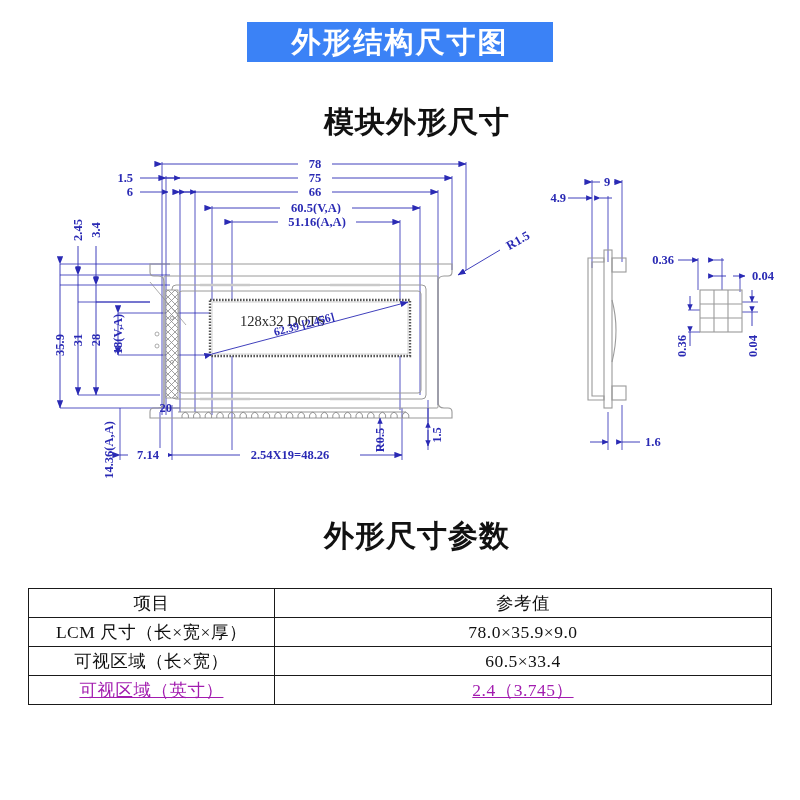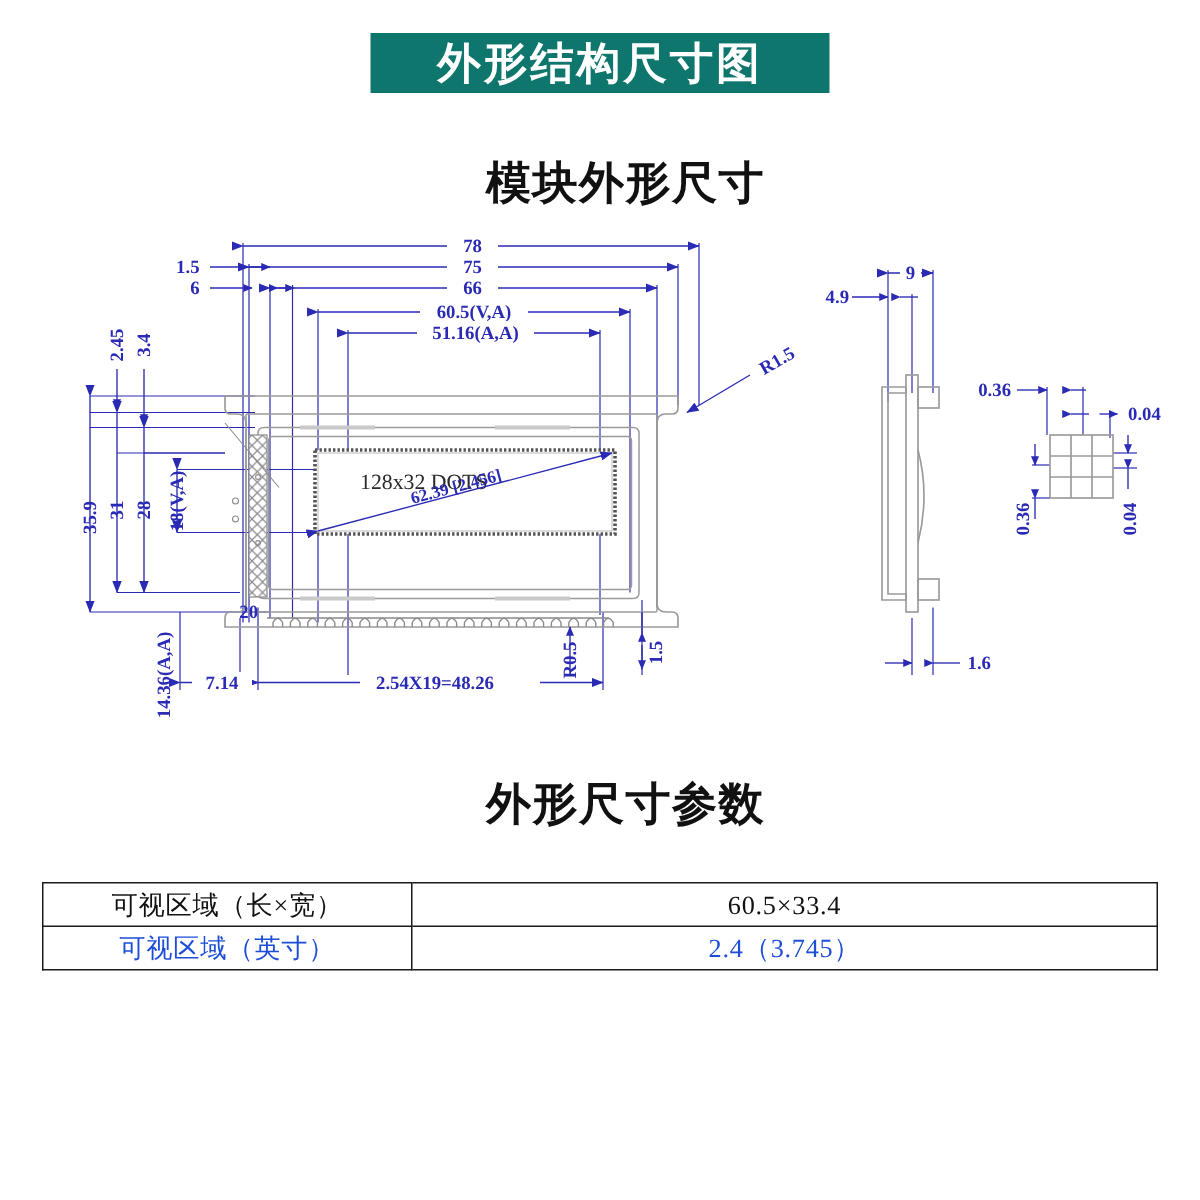--- a/index.html
+++ b/index.html
@@ -3,21 +3,21 @@
 <meta charset="utf-8">
 <style>
   html,body{margin:0;padding:0;}
   body{
     width:800px;height:800px;background:#ffffff;
     font-family:"Liberation Serif", serif;
     position:relative;overflow:hidden;
   }
   .banner{
     position:absolute;left:247px;top:22px;width:306px;height:40px;
-    background:#0f766e;display:flex;align-items:center;justify-content:center;
+    background:#3b82f6;display:flex;align-items:center;justify-content:center;
   }
   .banner-text{
     color:#ffffff;font-family:"DejaVu Sans",sans-serif;font-weight:bold;
     font-size:29px;letter-spacing:2px;line-height:1;
   }
   .sec-title{
     position:absolute;width:800px;text-align:center;
     font-family:"DejaVu Sans",sans-serif;font-weight:bold;color:#111;
     font-size:30px;letter-spacing:1px;margin-left:17px;
   }
@@ -35,21 +35,21 @@
   table.params td{
     border:1.6px solid #1a1a1a;
     text-align:center;
     font-size:17.5px;
     height:26px;padding:1px 2px;
     color:#111;
     letter-spacing:0.5px;
   }
   table.params td.c1{width:244px;}
   table.params td.c2{width:498px;}
-  table.params tr.hl td{color:#1d4ed8;}
+  table.params tr.hl td{color:#a21caf;text-decoration:underline;}
 </style>
 </head>
 <body>
 
 <div class="banner">
   <span class="banner-text">外形结构尺寸图</span>
 </div>
 
 <div class="sec-title" id="sec1">模块外形尺寸</div>
 
@@ -292,20 +292,28 @@
       <line x1="700" y1="168" x2="742" y2="168"></line>
     </g>
   </g>
 </svg>
 </div>
 
 <div class="sec-title" id="sec2">外形尺寸参数</div>
 
 <table class="params">
   <tbody id="tbody">
+    <tr>
+      <td class="c1">项目</td>
+      <td class="c2">参考值</td>
+    </tr>
+  <tr>
+        <td class="c1">LCM 尺寸（长×宽×厚）</td>
+        <td class="c2">78.0×35.9×9.0</td>
+      </tr>
       <tr>
         <td class="c1">可视区域（长×宽）</td>
         <td class="c2">60.5×33.4</td>
       </tr>
       <tr class="hl">
         <td class="c1">可视区域（英寸）</td>
         <td class="c2">2.4（3.745）</td>
       </tr>
     </tbody>
 </table>

